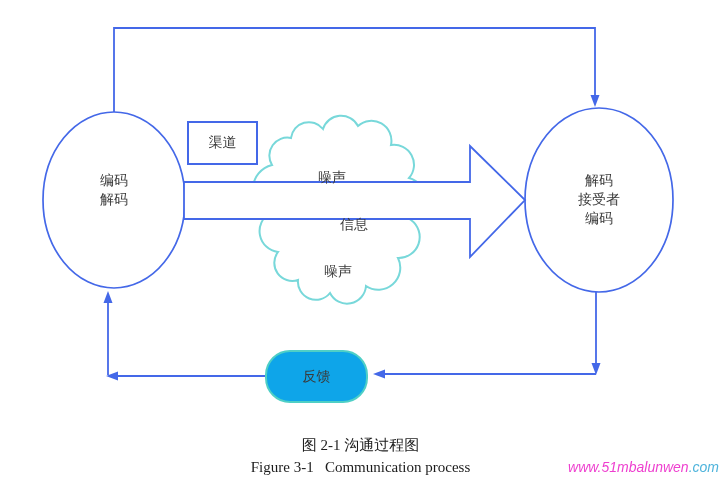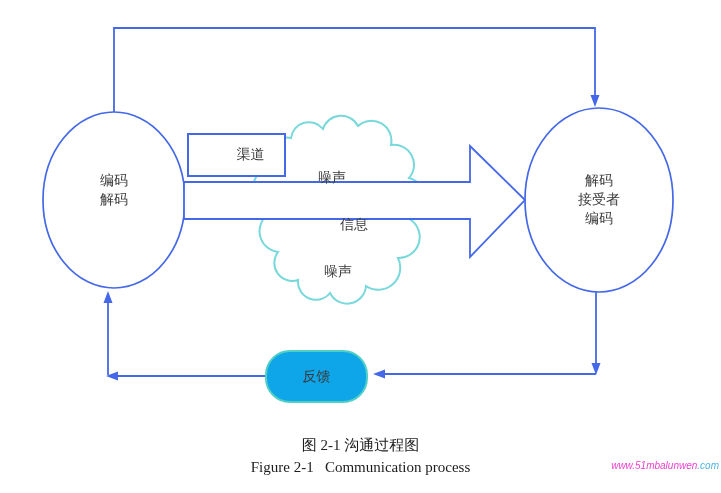--- a/index.html
+++ b/index.html
@@ -26,43 +26,43 @@
     text-align:center;white-space:nowrap;
   }
   .node-label{width:100px;}
   .sender-label{left:64px;top:171px;}
   .receiver-label{left:549px;top:171px;}
   .float-label{width:60px;margin-top:20px;}
   .noise-top{left:302px;top:148px;}
   .message-label{left:324px;top:195px;}
   .noise-bottom{left:308px;top:242px;}
   .channel-box{
-    position:absolute;left:187px;top:133px;width:67px;height:40px;
+    position:absolute;left:187px;top:121px;width:67px;height:40px;
     border:2px solid var(--line-blue);background:#fff;
     display:flex;align-items:center;justify-content:center;
-    color:var(--label-text);font-size:14px;padding-left:28px;
+    color:var(--label-text);font-size:14px;
   }
   .feedback-box{
     position:absolute;left:265px;top:350px;width:99px;height:49px;
     border:2px solid var(--feedback-teal);border-radius:25px;background:#0ea5e9;
     display:flex;align-items:center;justify-content:center;
     color:var(--label-text);font-size:14px;
   }
   .caption{
     position:absolute;left:0;width:721px;text-align:center;color:#1c1c1c;
     font-family:"Liberation Serif","DejaVu Serif",serif;font-size:15px;
   }
   .caption-zh{top:436px;}
   .caption-en{top:459px;white-space:pre;}
   .watermark{position:absolute;right:2px;top:459px;text-align:right;line-height:1.1;}
   .watermark-brand{
     font-size:15px;font-weight:bold;font-style:italic;color:#161616;
     font-family:"Liberation Sans","DejaVu Sans",sans-serif;
   }
-  .watermark-url{font-size:10px;font-style:italic;margin-top:1px;}
+  .watermark-url{font-size:14px;font-style:italic;margin-top:1px;}
   .watermark-url .main{color:var(--watermark-pink);}
   .watermark-url .suffix{color:var(--watermark-suffix-blue);}
 </style>
 </head>
 <body>
 
 <div class="stage">
 
   <svg class="canvas" width="721" height="430" viewBox="0 0 721 430">
 
@@ -105,21 +105,21 @@
 
   <div class="lbl float-label noise-top">噪声</div>
   <div class="lbl float-label message-label">信息</div>
   <div class="lbl float-label noise-bottom">噪声</div>
 
   <div class="feedback-box">
     <span>反馈</span>
   </div>
 
   <div class="caption caption-zh">图 2-1 沟通过程图</div>
-  <div class="caption caption-en">Figure 2-1   Communication process</div>
+  <div class="caption caption-en">Figure 3-1   Communication process</div>
 
   <div class="watermark">
     <div class="watermark-url">
       <span class="main">www.51mbalunwen</span><span class="suffix">.com</span>
     </div>
   </div>
 
 </div>
 
 </body></html>

